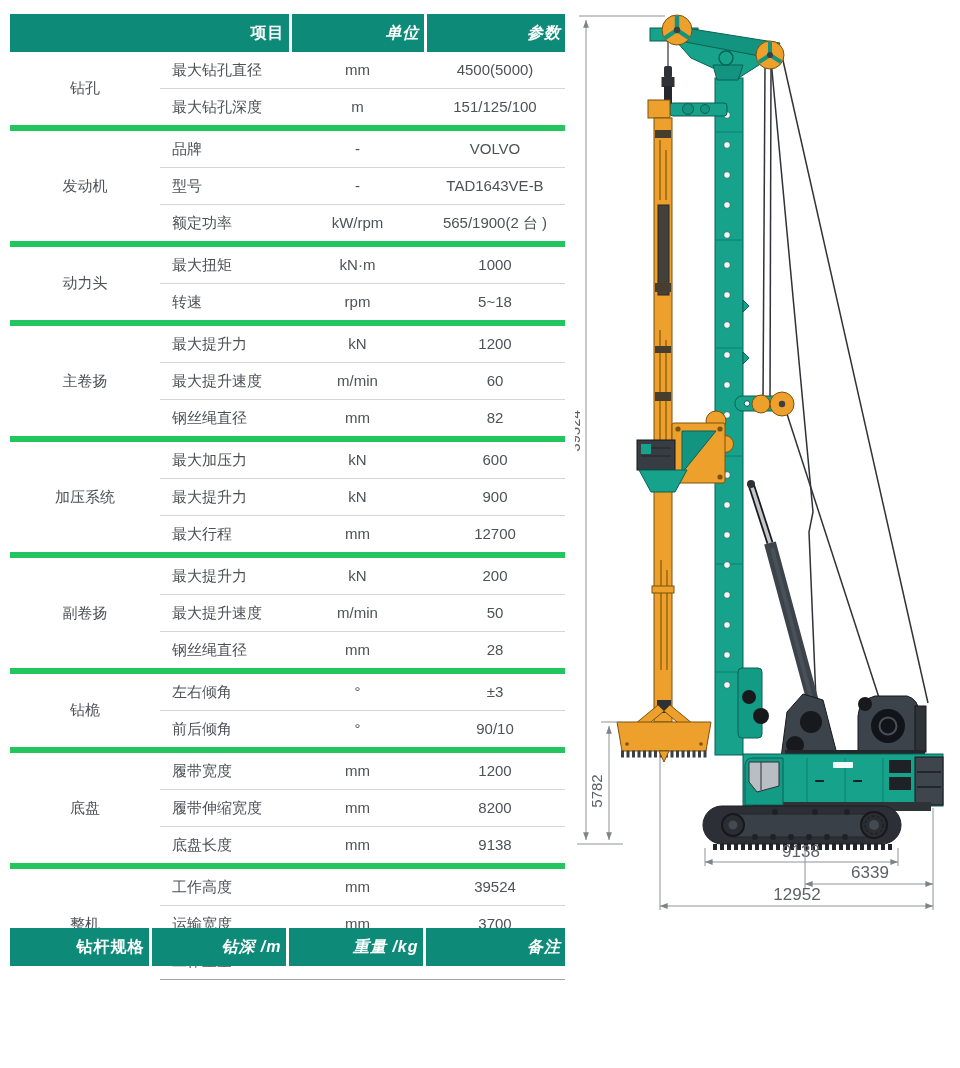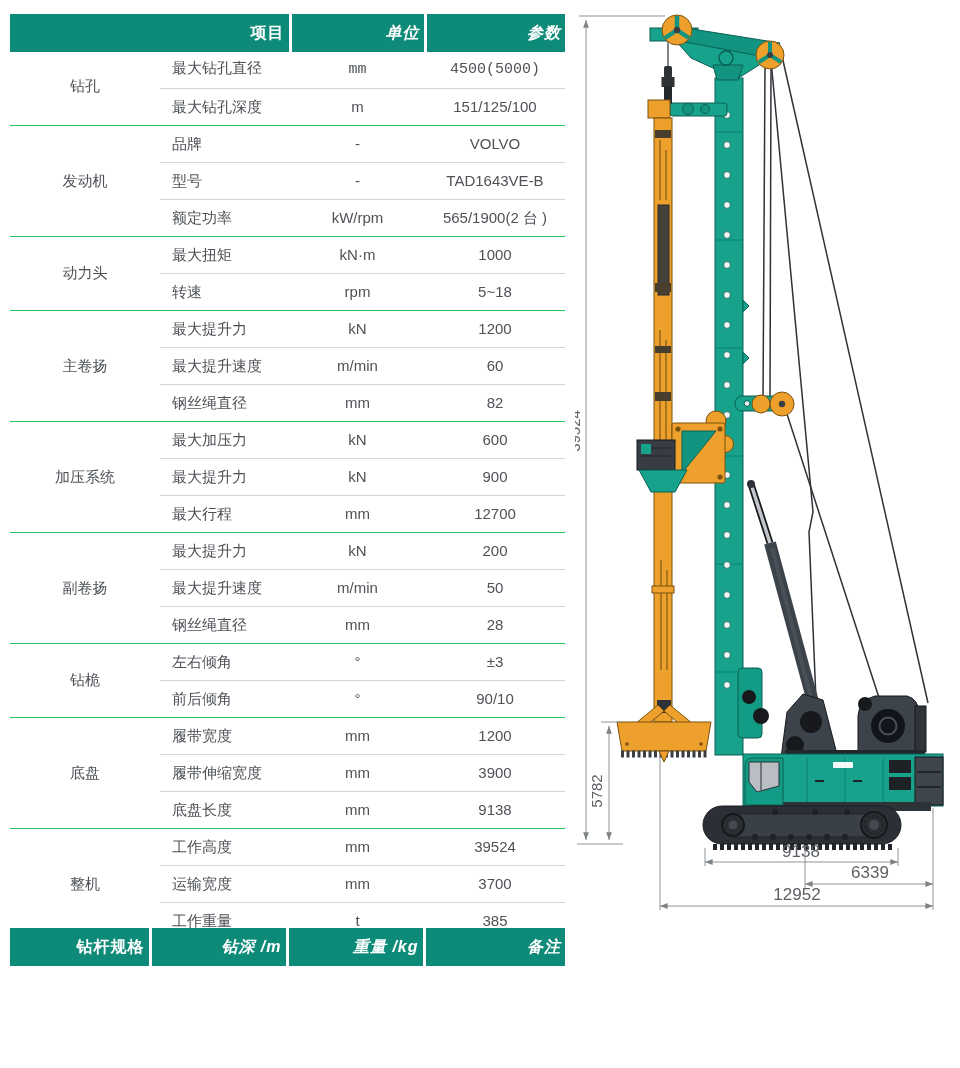--- a/index.html
+++ b/index.html
@@ -5,22 +5,22 @@
   html,body{margin:0;padding:0;background:#fff;}
   body{width:960px;height:1068px;position:relative;font-family:"Liberation Sans",sans-serif;overflow:hidden;}
   .stage{position:absolute;left:0;top:0;width:960px;height:1068px;}
   table{border-collapse:collapse;table-layout:fixed;position:absolute;left:10px;background:#fff;}
   #specTable{top:14px;width:555px;}
   #rodTable{top:928px;width:555px;}
   th{background:#0d8b78;color:#ffffff;font-size:16px;font-weight:bold;height:30px;padding:4px;letter-spacing:1px;text-align:right;}
   th + th{border-left:3px solid #fff;font-style:italic;}
   td{height:36px;font-size:15px;color:#4e5257;text-align:center;padding:0;line-height:1.1;}
   #specTable td{border-top:1px solid #d4d4d4;}
-  #specTable tr.grp td{border-top:1px solid #22c55e;}
-  #specTable tbody tr:first-child td{border-top:none;font-family:Liberation Mono, monospace;}
+  #specTable tr.grp td{border-top:6px solid #22c55e;}
+  #specTable tbody tr:first-child td{border-top:none;}
   #specTable tbody tr:last-child td{border-bottom:1px solid #a3a3a3;}
   #specTable td.s{text-align:left;padding-left:12px;}
   #rodTable td{border-bottom:1px solid #cfcfcf;}
   #rig{position:absolute;left:575px;top:0;width:385px;height:960px;}
   .dim{stroke:#8e9296;stroke-width:1;fill:none;}
   .dimtxt{fill:#5d6165;}
 </style>
 </head>
 <body>
 
@@ -140,21 +140,21 @@
       </tr>
       <tr class="grp">
         <td rowspan="3">底盘</td>
         <td class="s">履带宽度</td>
         <td>mm</td>
         <td>1200</td>
       </tr>
       <tr>
         <td class="s">履带伸缩宽度</td>
         <td>mm</td>
-        <td>3900</td>
+        <td>8200</td>
       </tr>
       <tr>
         <td class="s">底盘长度</td>
         <td>mm</td>
         <td>9138</td>
       </tr>
       <tr class="grp">
         <td rowspan="3">整机</td>
         <td class="s">工作高度</td>
         <td>mm</td>

